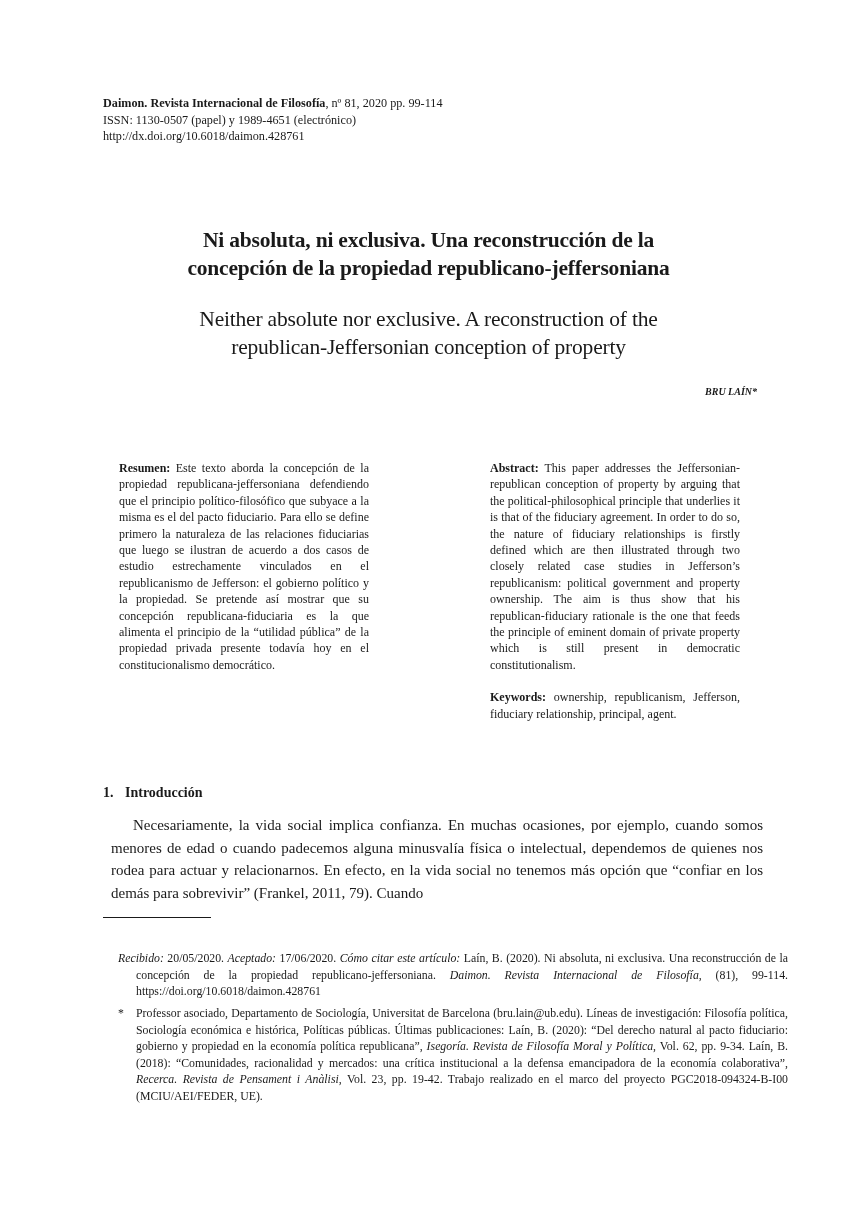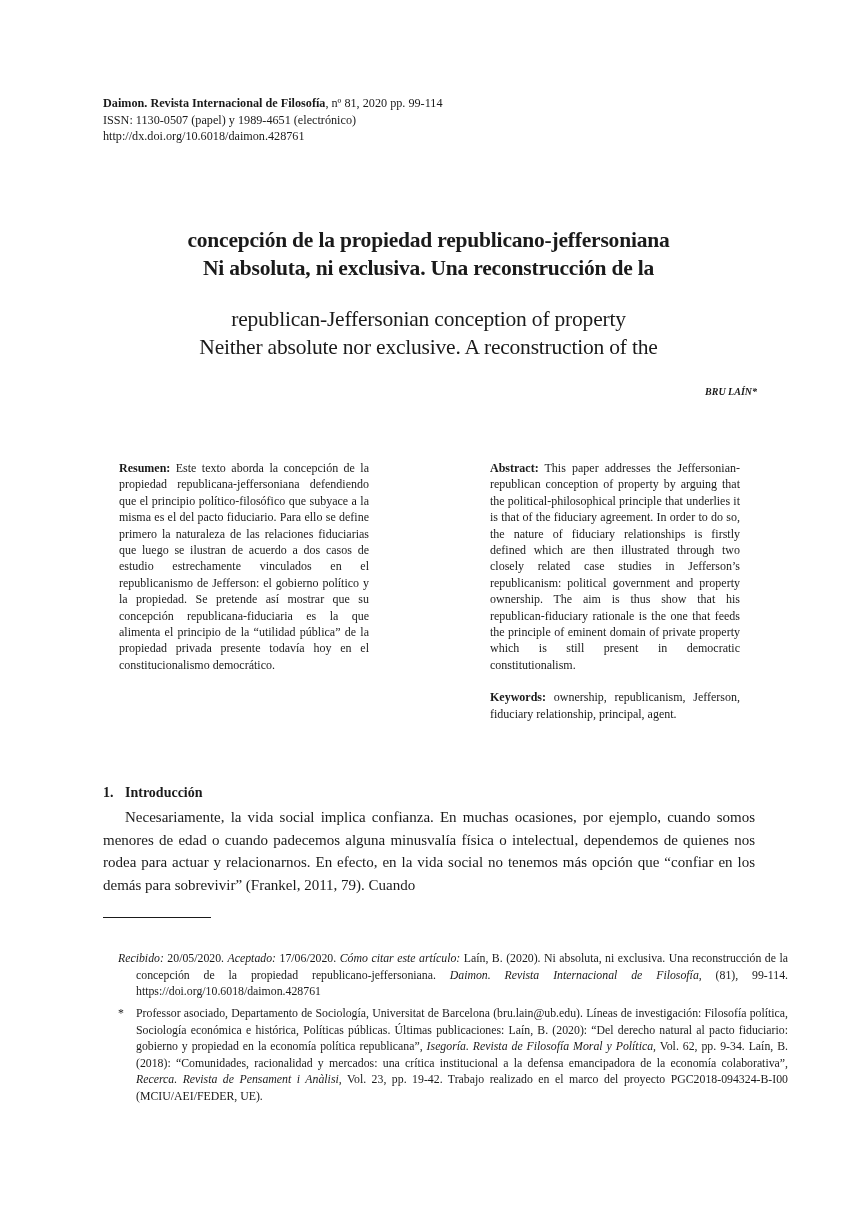--- a/index.html
+++ b/index.html
@@ -28,21 +28,21 @@
   .abs-col.left { left: 103px; }
   .abs-col.right { left: 474px; }
   .abs-col p { margin: 16px; }
   .abs-col .lbl { font-weight: bold; }
   .section {
     position: absolute; left: 103px; top: 769px; font-weight: bold; font-size: 14px; margin-top: 16px;
   }
   .section .num { display: inline-block; width: 22px; }
   .body-text {
     position: absolute; left: 103px; width: 652px; top: 806px;
-    font-size: 15px; line-height: 22.5px; text-align: justify; text-indent: 22px; margin: 0;
+    font-size: 15px; line-height: 22.5px; text-align: justify; text-indent: 22px; margin: 8px;
   }
   .fn-rule { position: absolute; left: 103px; top: 917px; width: 108px; height: 1px; background: #1a1a1a; }
   .fn {
     position: absolute; left: 103px; width: 652px;
     font-size: 11.8px; line-height: 16.5px; text-align: justify; margin: 15px;
   }
   .fn1 { top: 935px; padding-left: 18px; text-indent: -18px; }
   .fn2 { top: 990px; padding-left: 18px; }
   .fn2 .mark { position: absolute; left: 0; top: 0; }
   .it { font-style: italic; }
@@ -50,27 +50,27 @@
 </head>
 <body>
 
 <div class="header">
   <div><span class="b">Daimon. Revista Internacional de Filosofía</span><span>, nº 81, 2020 pp. 99-114</span></div>
   <div>ISSN: 1130-0507 (papel) y 1989-4651 (electrónico)</div>
   <div>http://dx.doi.org/10.6018/daimon.428761</div>
 </div>
 
 <div class="title-es">
+  <div>Ni absoluta, ni exclusiva. Una reconstrucción de la</div>
   <div>concepción de la propiedad republicano-jeffersoniana</div>
-  <div>Ni absoluta, ni exclusiva. Una reconstrucción de la</div>
 </div>
 
 <div class="title-en">
+  <div>Neither absolute nor exclusive. A reconstruction of the</div>
   <div>republican-Jeffersonian conception of property</div>
-  <div>Neither absolute nor exclusive. A reconstruction of the</div>
 </div>
 
 <div class="author">BRU LAÍN*</div>
 
 <div class="abs-col left">
   <p><span class="lbl">Resumen:</span><span> Este texto aborda la concepción de la propiedad republicana-jeffersoniana defendiendo que el principio político-filosófico que subyace a la misma es el del pacto fiduciario. Para ello se define primero la naturaleza de las relaciones fiduciarias que luego se ilustran de acuerdo a dos casos de estudio estrechamente vinculados en el republicanismo de Jefferson: el gobierno político y la propiedad. Se pretende así mostrar que su concepción republicana-fiduciaria es la que alimenta el principio de la “utilidad pública” de la propiedad privada presente todavía hoy en el constitucionalismo democrático.</span></p>
 </div>
 
 <div class="abs-col right">
   <p><span class="lbl">Abstract:</span><span> This paper addresses the Jeffersonian-republican conception of property by arguing that the political-philosophical principle that underlies it is that of the fiduciary agreement. In order to do so, the nature of fiduciary relationships is firstly defined which are then illustrated through two closely related case studies in Jefferson’s republicanism: political government and property ownership. The aim is thus show that his republican-fiduciary rationale is the one that feeds the principle of eminent domain of private property which is still present in democratic constitutionalism.</span></p>

